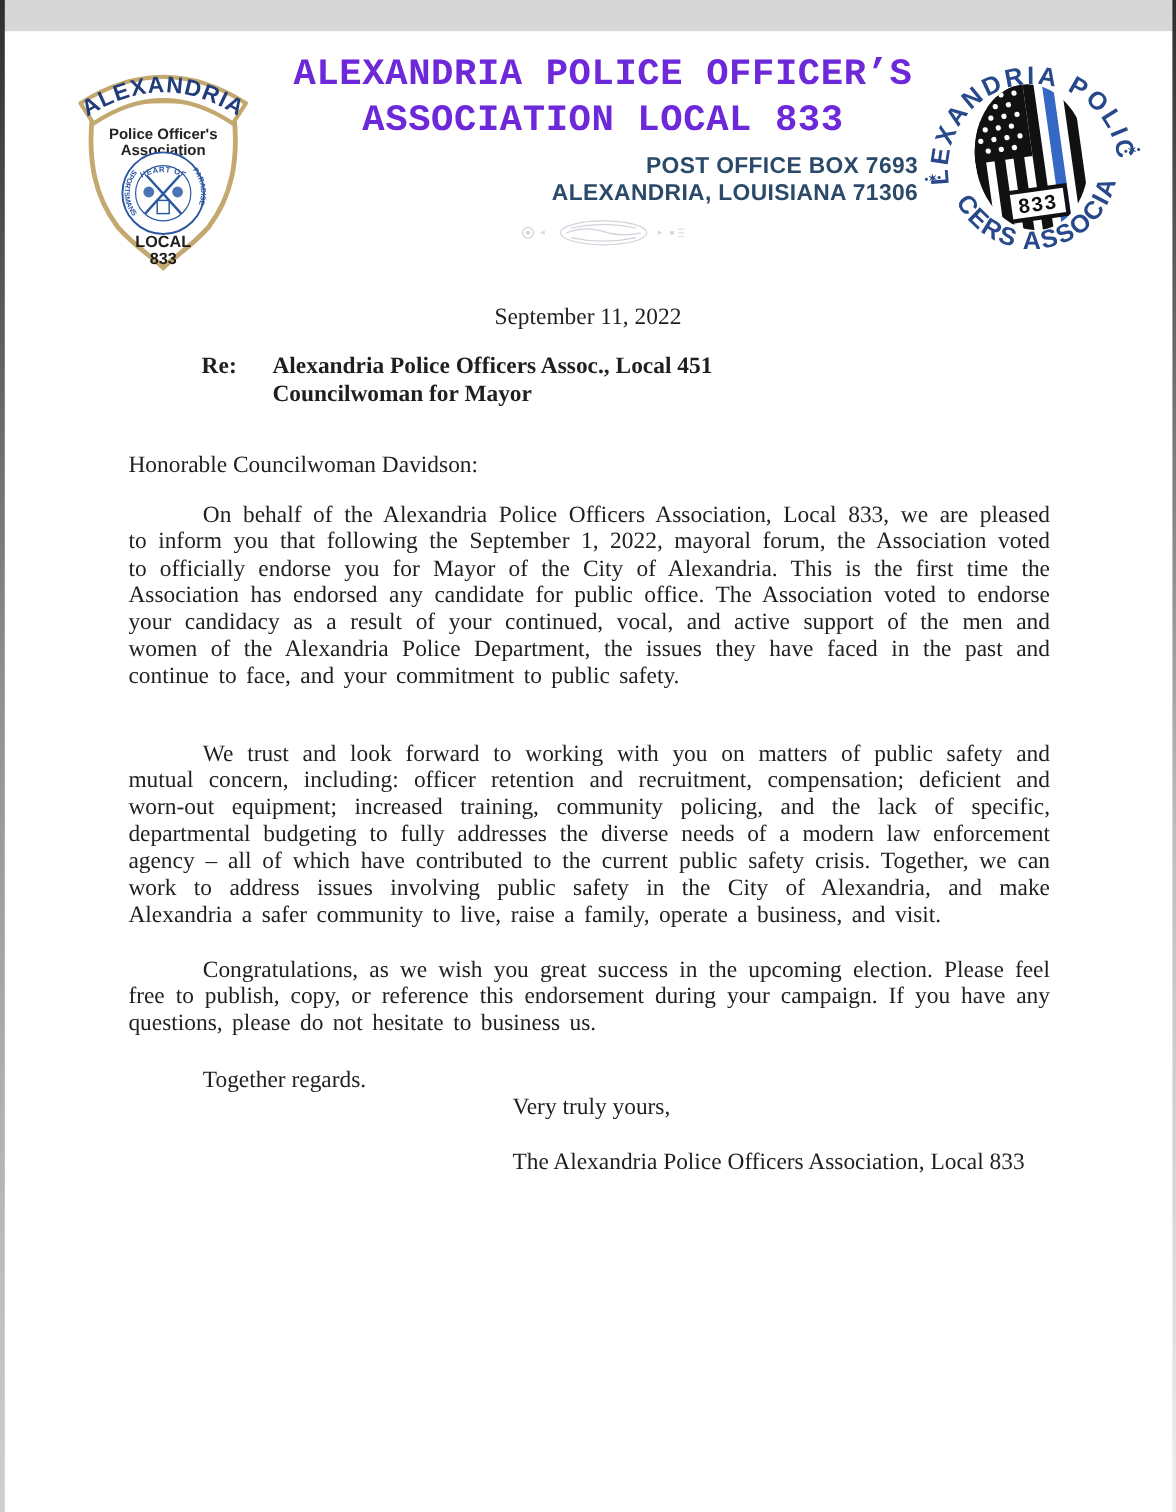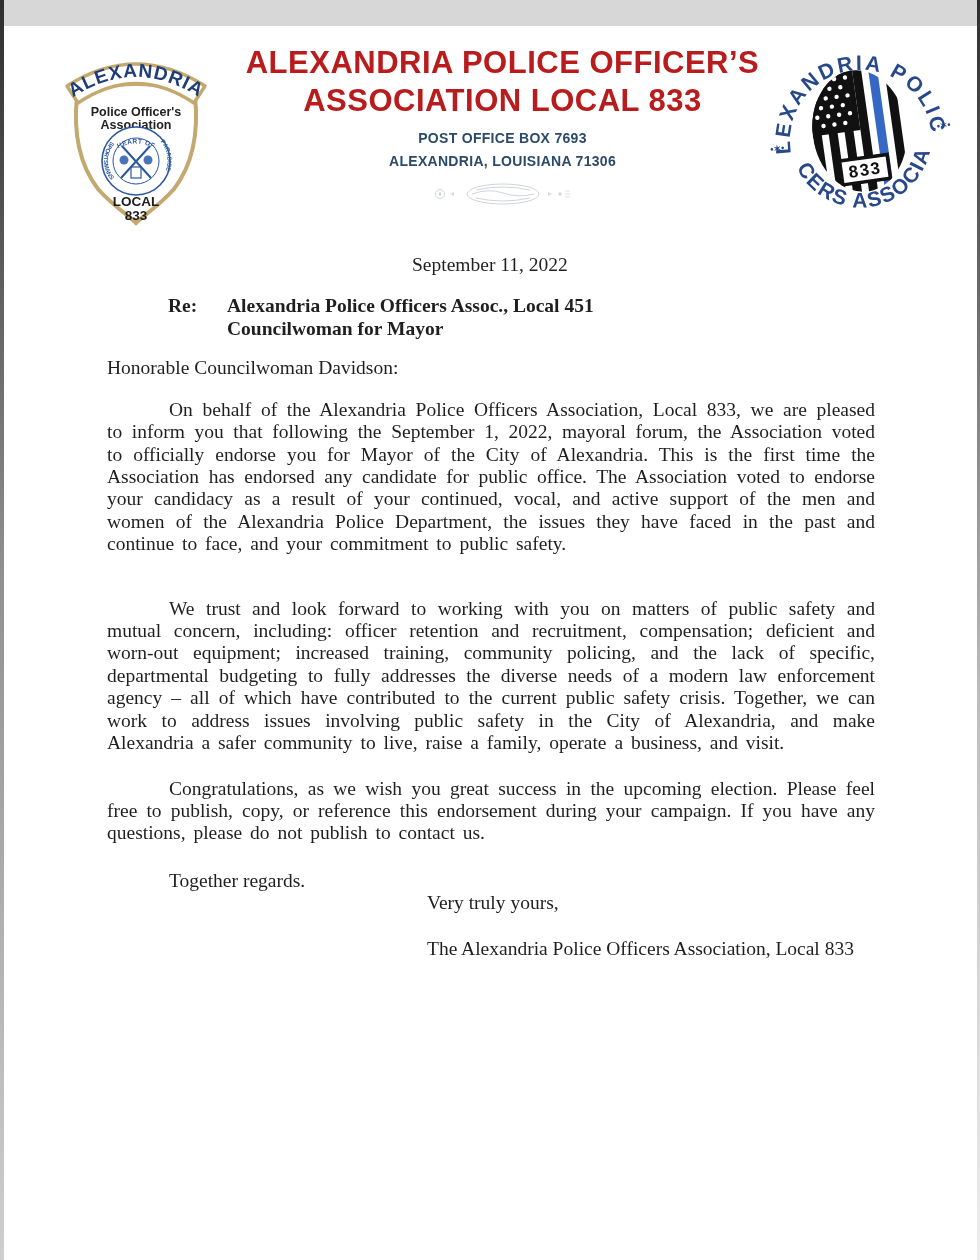--- a/index.html
+++ b/index.html
@@ -12,36 +12,36 @@
   .scan-left{position:absolute;top:0;left:0;width:4px;height:1260px;
     background:linear-gradient(#2e2e2e,#8f8f8f 45%,#cfcfcf);}
   .scan-right{position:absolute;top:0;right:0;width:3px;height:1260px;
     background:linear-gradient(#2e2e2e,#bdbdbd 55%,#ededed);}
 
   
   .badge-left{position:absolute;left:55px;top:36px;width:162px;height:192px;}
   .seal-right{position:absolute;left:758px;top:32px;width:204px;height:204px;}
   .header-text{position:absolute;left:240px;top:44px;width:525px;text-align:center;}
   .header-title{
-    font-family:Liberation Sans, sans-serif;font-weight:bold;
-    font-size:31px;line-height:38px;color:#b91c1c;letter-spacing:0.5px;
+    font-family:Liberation Mono, monospace;font-weight:bold;
+    font-size:31px;line-height:38px;color:#6d28d9;letter-spacing:0.5px;
   }
   .header-address{
     margin-top:7px;font-family:"Liberation Sans", sans-serif;font-weight:bold;
-    font-size:14px;line-height:23px;color:#2b4a6a;letter-spacing:0.3px;
+    font-size:19px;line-height:23px;color:#2b4a6a;letter-spacing:0.3px;text-align:right;
   }
   .ornament{margin-top:7px;opacity:0.55;}
 
   
   .letter{position:absolute;left:107px;top:254px;width:768px;font-size:19.5px;line-height:22.4px;}
   .date-line{margin-left:305px;}
   .recipient{margin-top:26px;line-height:24px;}
   .re-block{margin-top:18px;display:flex;font-weight:bold;line-height:23px;}
   .re-label{margin-left:61px;width:59px;flex:none;}
-  .salutation{margin-top:17px;}
+  .salutation{margin-top:37px;}
   p.body-par{margin:19px 0 0 0;text-align:justify;text-indent:62px;word-spacing:3px;}
   p.par2{margin-top:42px;}
   p.par3{margin-top:23px;}
   .regards{margin-top:25px;margin-left:62px;}
   .closing{margin-top:0px;margin-left:320px;}
   .signature{margin-top:23px;margin-left:320px;}
 
   svg text{font-family:"Liberation Sans", sans-serif;}
 </style>
 </head>
@@ -190,20 +190,20 @@
       <div>
         <div>Alexandria Police Officers Assoc., Local 451</div>
         <div>Councilwoman for Mayor</div>
       </div>
     </div>
 
     <div class="salutation">Honorable Councilwoman Davidson:</div>
 
     <p class="body-par">On behalf of the Alexandria Police Officers Association, Local 833, we are pleased to inform you that following the September 1, 2022, mayoral forum, the Association voted to officially endorse you for Mayor of the City of Alexandria. This is the first time the Association has endorsed any candidate for public office. The Association voted to endorse your candidacy as a result of your continued, vocal, and active support of the men and women of the Alexandria Police Department, the issues they have faced in the past and continue to face, and your commitment to public safety.</p>
     <p class="body-par par2">We trust and look forward to working with you on matters of public safety and mutual concern, including: officer retention and recruitment, compensation; deficient and worn-out equipment; increased training, community policing, and the lack of specific, departmental budgeting to fully addresses the diverse needs of a modern law enforcement agency – all of which have contributed to the current public safety crisis. Together, we can work to address issues involving public safety in the City of Alexandria, and make Alexandria a safer community to live, raise a family, operate a business, and visit.</p>
-    <p class="body-par par3">Congratulations, as we wish you great success in the upcoming election. Please feel free to publish, copy, or reference this endorsement during your campaign. If you have any questions, please do not publish to contact us.</p>
+    <p class="body-par par3">Congratulations, as we wish you great success in the upcoming election. Please feel free to publish, copy, or reference this endorsement during your campaign. If you have any questions, please do not hesitate to business us.</p>
 
     <div class="regards">Together regards.</div>
     <div class="closing">Very truly yours,</div>
     <div class="signature">The Alexandria Police Officers Association, Local 833</div>
   </div>
 
 </div>
 
 </body></html>

